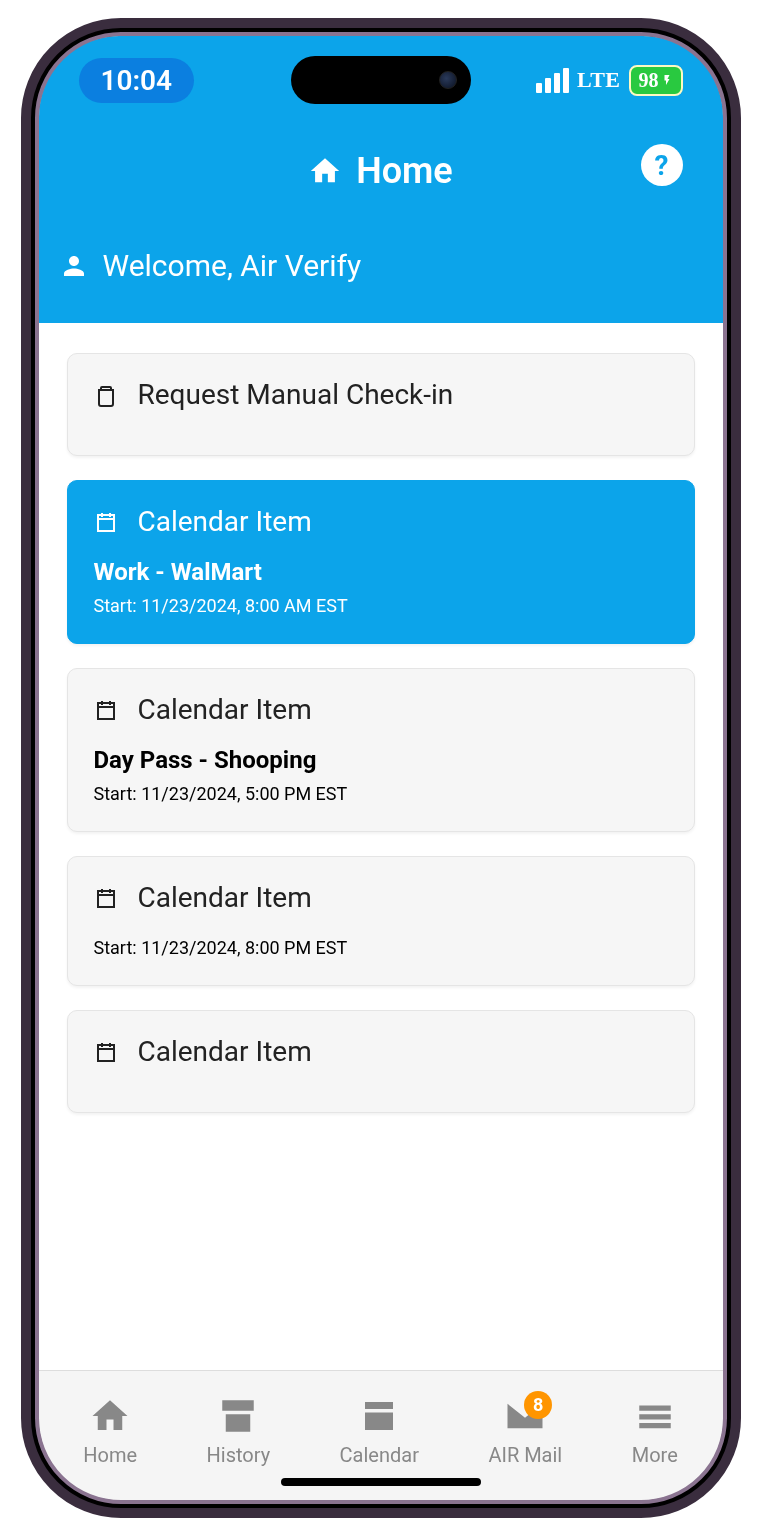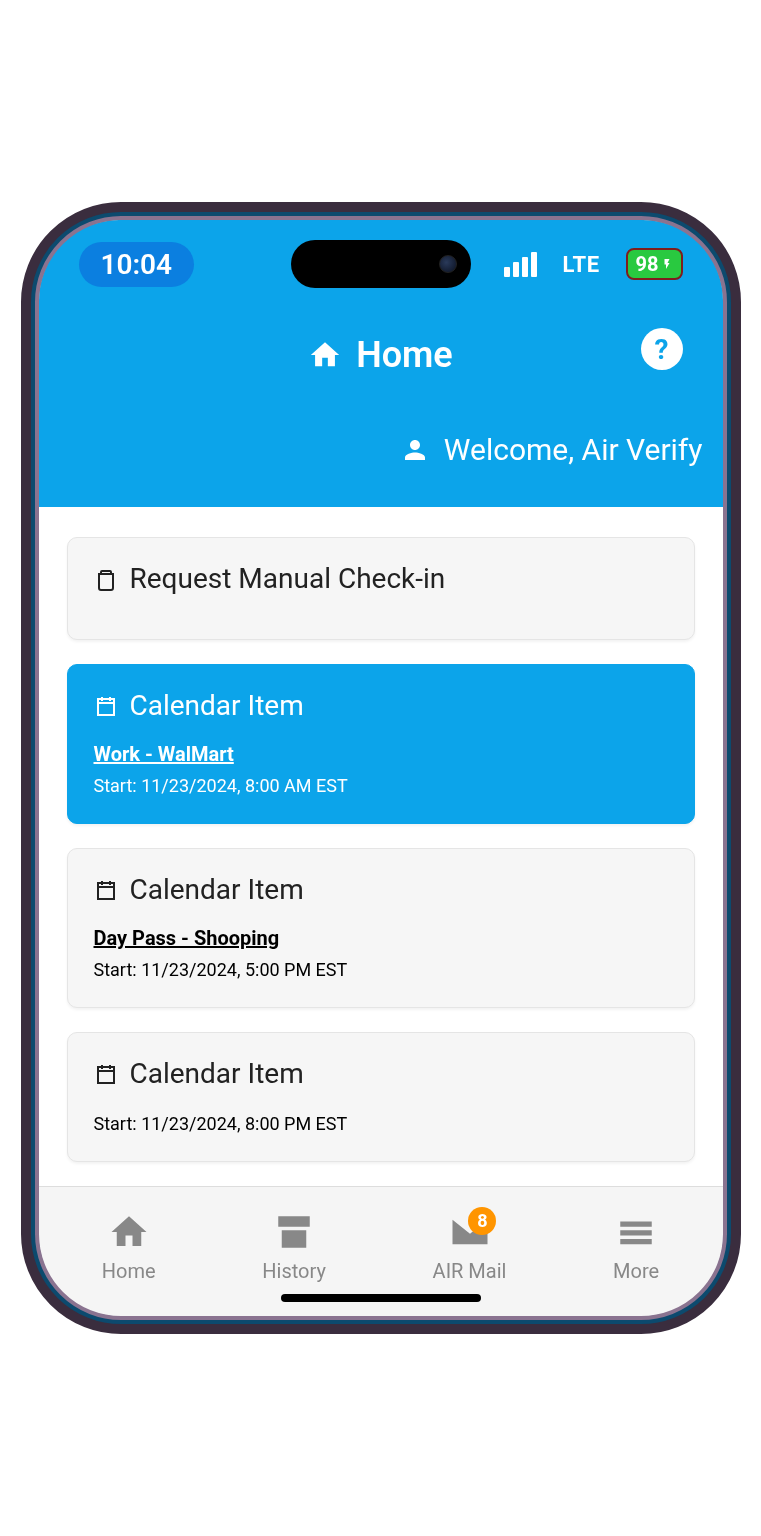--- a/index.html
+++ b/index.html
@@ -7,24 +7,24 @@
     font-family: -apple-system, BlinkMacSystemFont, 'Segoe UI', Roboto, Helvetica, Arial, sans-serif;
     background: #fff;
     width: 761px;
     height: 1536px;
     display: flex;
     align-items: center;
     justify-content: center;
   }
   .device-frame {
     width: 720px;
-    height: 1132px;
+    height: 1500px;
     border: 10px solid #3a2d3e;
     border-radius: 100px;
-    background: #0c4a6e;
+    background: #000000;
     position: relative;
     overflow: hidden;
   }
   .device-frame::before {
     content: '';
     position: absolute;
     top: 4px; left: 4px; right: 4px; bottom: 4px;
     border: 4px solid #8a7390;
     border-radius: 86px;
     pointer-events: none;
@@ -71,39 +71,39 @@
     font-size: 26px;
     font-weight: 600;
   }
   .time-pill {
     background: #0b7fe0;
     color: #fff;
     padding: 6px 22px;
     border-radius: 30px;
     font-size: 28px;
   }
-  .status-right { display: flex; align-items: center; gap: 26px; }
+  .status-right { display: flex; align-items: center; gap: 8px; font-family: Liberation Serif, serif; }
   .signal-bars { display: flex; align-items: flex-end; gap: 3px; }
   .signal-bars span { width: 6px; background: #fff; border-radius: 1px; }
   .signal-bars span:nth-child(1){height:10px}
   .signal-bars span:nth-child(2){height:15px}
   .signal-bars span:nth-child(3){height:20px}
   .signal-bars span:nth-child(4){height:25px}
   .lte { font-size: 22px; font-weight: 700; letter-spacing: 0.5px;}
   .battery {
     background: #29c940;
     color: #fff;
     font-weight: 700;
     font-size: 20px;
     padding: 2px 8px;
     border-radius: 8px;
     display: flex;
     align-items: center;
     gap: 2px;
-    border: 2px solid #7f1d1d;
+    border: 2px solid #fef9c3;
   }
   
   .header {
     background: #0ca4ea;
     color: #fff;
     text-align: center;
     padding: 20px 20px 40px;
     position: relative;
   }
   .header-title {
@@ -121,21 +121,21 @@
     width: 42px; height: 42px;
     background: #fff;
     color: #0ca4ea;
     border-radius: 50%;
     display: flex; align-items: center; justify-content: center;
     font-size: 28px; font-weight: 700;
   }
   .welcome-row {
     display: flex;
     align-items: center;
-    justify-content: flex-end;
+    justify-content: flex-start;
     gap: 14px;
     margin-top: 56px;
     font-size: 30px;
     font-weight: 400;
   }
   
   .content {
     flex: 1;
     background: #fff;
     overflow-y: hidden;
@@ -146,27 +146,27 @@
     padding: 24px 26px;
     margin-bottom: 24px;
     background: #f6f6f6;
     border: 1px solid #e5e5e5;
     box-shadow: 0 2px 3px rgba(0,0,0,0.05);
   }
   .card.active { background: #0ca4ea; border-color: #0ca4ea; color: #fff; }
   .card-head {
     display: flex;
     align-items: center;
-    gap: 12px;
+    gap: 20px;
     font-size: 28px;
     margin-bottom: 20px;
     color: #222;
   }
   .card.active .card-head { color: #fff; }
-  .card-title { font-size: 20px; font-weight: 700; margin-bottom: 6px; text-decoration: underline;}
+  .card-title { font-size: 24px; font-weight: 700; margin-bottom: 6px;}
   .card-line { font-size: 18px; line-height: 1.5; }
   .card-sub { font-size: 26px; color: #222; }
   
   .tabbar {
     height: 130px;
     background: #f5f5f5;
     border-top: 1px solid #ddd;
     display: flex;
     justify-content: space-around;
     align-items: center;
@@ -324,20 +324,26 @@
           </svg>
         <span>Home</span>
       </div>
       <div class="tab">
         <svg width="42" height="42" viewBox="0 0 24 24">
             <path d="M3 3h18v6H3zM5 11h14v10H5zM9 14h6"></path>
           </svg>
         <span>History</span>
       </div>
       <div class="tab">
+        <svg width="42" height="42" viewBox="0 0 24 24">
+            <path d="M4 4h16v4H4zM4 10h16v10H4zM7 13h2v2H7zM11 13h2v2h-2zM15 13h2v2h-2zM7 17h2v2H7zM11 17h2v2h-2zM15 17h2v2h-2z"></path>
+          </svg>
+        <span>Calendar</span>
+      </div>
+      <div class="tab">
         <div class="badge">8</div>
         <svg width="42" height="42" viewBox="0 0 24 24">
             <path d="M2 5h20v14H2zM2 5l10 8L22 5"></path>
           </svg>
         <span>AIR Mail</span>
       </div>
       <div class="tab">
         <svg width="42" height="42" viewBox="0 0 24 24">
             <path d="M3 6h18v3H3zM3 11h18v3H3zM3 16h18v3H3z"></path>
           </svg>

